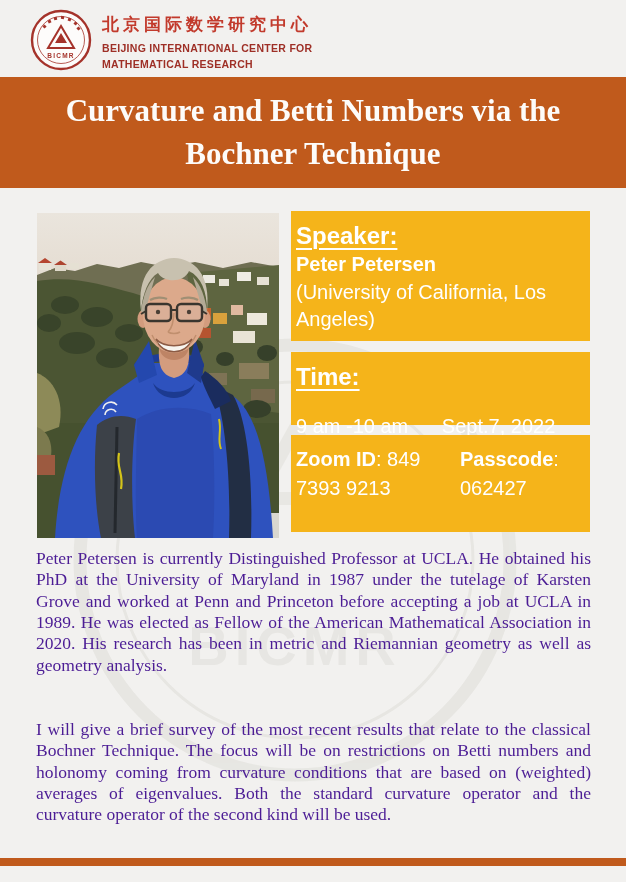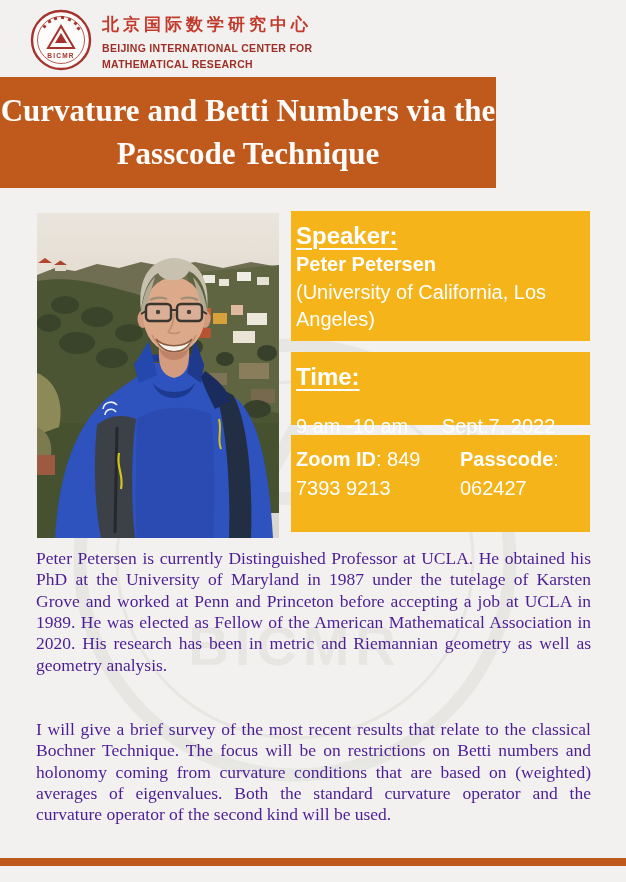--- a/index.html
+++ b/index.html
@@ -21,21 +21,21 @@
   .watermark{position:absolute;left:0;top:0;width:626px;height:882px;z-index:0;pointer-events:none}
   
   .header{position:absolute;left:0;top:0;width:626px;height:88px;z-index:2}
   .logo{position:absolute;left:30px;top:9px;width:62px;height:62px}
   .org{position:absolute;left:102px;top:15px}
   .org-cn{font-size:17px;font-weight:700;letter-spacing:4px;color:var(--brand-red);line-height:1.2}
   .org-en{margin-top:6px;font-size:10.5px;font-weight:700;letter-spacing:.3px;color:var(--brand-dark-red);line-height:1.5}
   .org-en span{display:block}
   
   .banner{
-    position:absolute;left:0;top:77px;width:496px;height:111px;z-index:2;
+    position:absolute;left:0;top:77px;width:626px;height:111px;z-index:2;
     background:var(--accent-orange);display:flex;align-items:center;justify-content:center;
   }
   .banner h1{
     font-family:"Liberation Serif",serif;font-weight:700;color:#FDFCFA;
     font-size:31px;line-height:1.38;text-align:center;
   }
   .banner h1 span{display:block}
   
   .photo{position:absolute;left:37px;top:213px;width:242px;height:325px;z-index:2;overflow:hidden}
   .photo svg{display:block}
@@ -111,21 +111,21 @@
       <div class="org-en">
         <span>BEIJING INTERNATIONAL CENTER FOR</span>
         <span>MATHEMATICAL RESEARCH</span>
       </div>
     </div>
   </header>
 
   <div class="banner">
     <h1>
       <span>Curvature and Betti Numbers via the</span>
-      <span>Passcode Technique</span>
+      <span>Bochner Technique</span>
     </h1>
   </div>
 
   <div class="photo">
     <svg viewBox="0 0 242 325" width="242" height="325">
       <defs>
         <linearGradient id="sky" x1="0" y1="0" x2="0" y2="1">
           <stop offset="0" stop-color="#EAE5DD"></stop>
             <stop offset="1" stop-color="#E3D9CD"></stop>
         </linearGradient>

